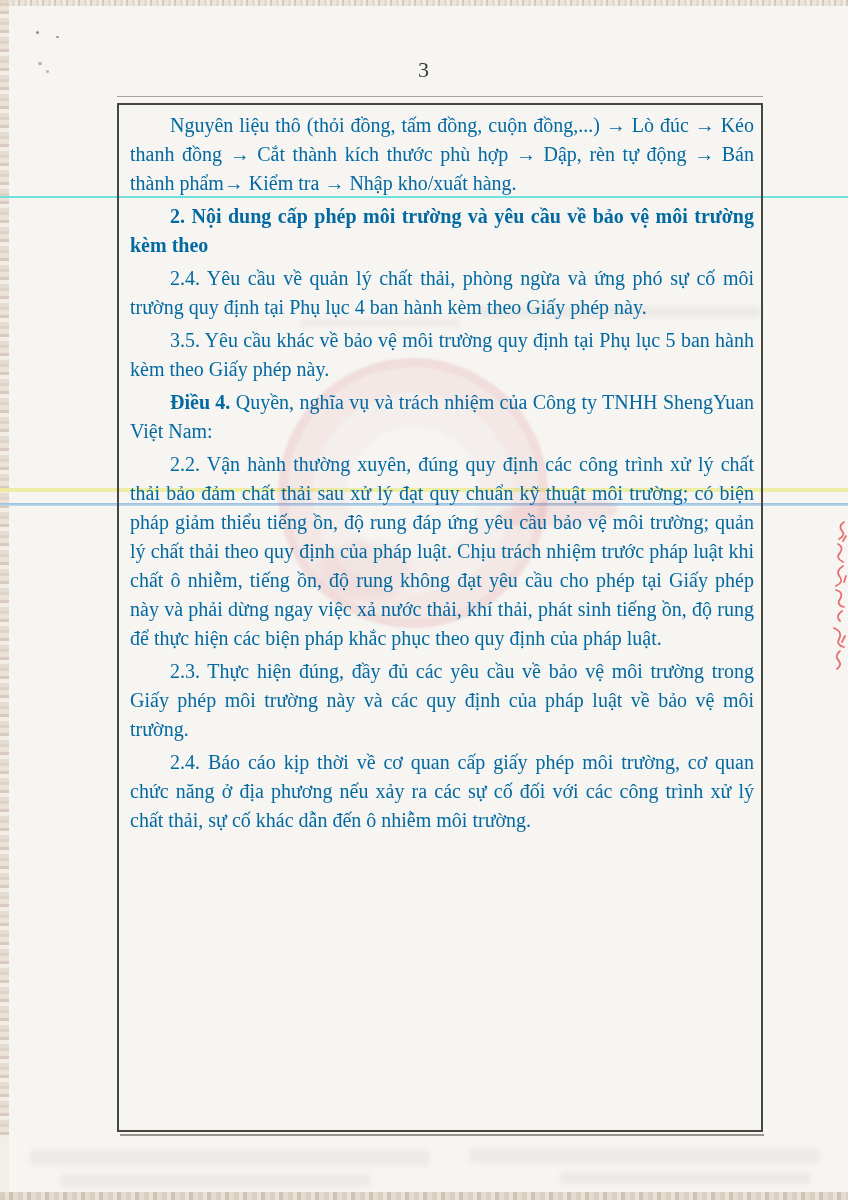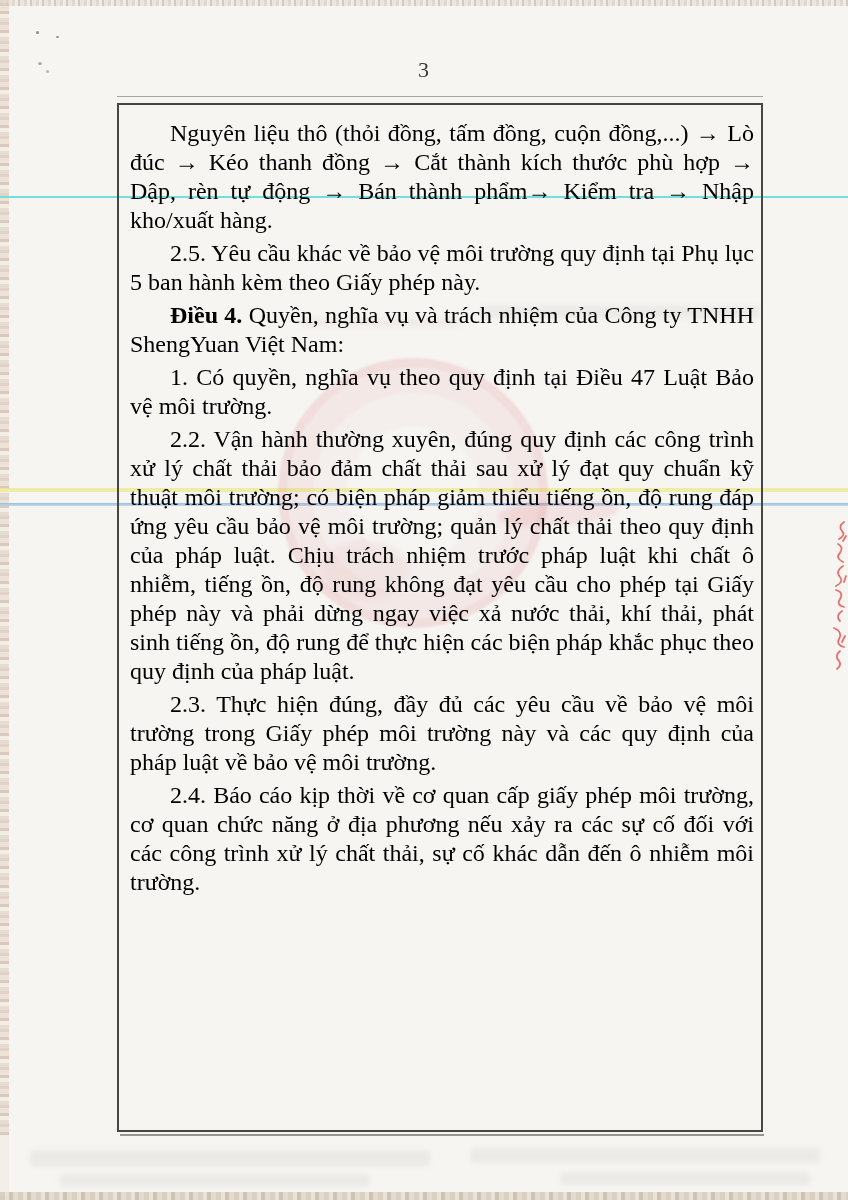--- a/index.html
+++ b/index.html
@@ -52,22 +52,22 @@
   .ink-marks{position:absolute;left:824px;top:516px;width:24px;height:165px;}
   
   .box-hairline{position:absolute;left:117px;top:96px;width:646px;height:1px;background:#a8a39a;}
   .doc-box{
     position:absolute;left:117px;top:103px;width:642px;height:1025px;
     border:2px solid #474741;background:transparent;
   }
   .box-shadowline{position:absolute;left:120px;top:1134px;width:644px;height:2px;background:#9a968e;filter:blur(.6px);}
   .doc-content{
     position:absolute;left:0;top:0;right:0;bottom:0;
-    padding:14px 7px 0 11px;
-    font-size:24px;line-height:29px;color:#000000;
+    padding:6px 7px 0 11px;
+    font-size:20px;line-height:29px;color:#0369a1;
     text-align:justify;
   }
   .doc-content p{margin:0 0 4px 0;text-indent:40px;}
   .doc-content .bold{font-weight:bold;}
   
   .ghost{position:absolute;background:rgba(118,112,96,.08);filter:blur(2.5px);border-radius:3px;}
   .ghost.pink{background:rgba(190,120,120,.07);}
 </style>
 </head>
 <body>
@@ -111,23 +111,24 @@
       <path d="M10 112 q9 4 5 11 q-3 6 5 8"></path>
       <path d="M16 135 q-6 5 -1 10 q3 4 -2 8"></path>
       <path d="M22 60 l-2 6 M22 20 l-3 5 M21 120 l-3 6"></path>
     </g>
   </svg>
 
   <div class="box-hairline"></div>
   <div class="doc-box">
     <div class="doc-content">
         <p><span>Nguyên liệu thô (thỏi đồng, tấm đồng, cuộn đồng,...) → Lò đúc → Kéo thanh đồng → Cắt thành kích thước phù hợp → Dập, rèn tự động → Bán thành phẩm→ Kiểm tra → Nhập kho/xuất hàng.</span></p>
-        <p><span>2.5. Yêu cầu khác về bảo vệ môi trường quy định tại Phụ lục 5 ban hành kèm theo Giấy phép này.</span></p>
+        <p><span class="bold">2. Nội dung cấp phép môi trường và yêu cầu về bảo vệ môi trường kèm theo</span></p>
+        <p><span>2.4. Yêu cầu về quản lý chất thải, phòng ngừa và ứng phó sự cố môi trường quy định tại Phụ lục 4 ban hành kèm theo Giấy phép này.</span></p>
+        <p><span>3.5. Yêu cầu khác về bảo vệ môi trường quy định tại Phụ lục 5 ban hành kèm theo Giấy phép này.</span></p>
         <p><span class="bold">Điều 4.</span><span> Quyền, nghĩa vụ và trách nhiệm của Công ty TNHH ShengYuan Việt Nam:</span></p>
-        <p><span>1. Có quyền, nghĩa vụ theo quy định tại Điều 47 Luật Bảo vệ môi trường.</span></p>
         <p><span>2.2. Vận hành thường xuyên, đúng quy định các công trình xử lý chất thải bảo đảm chất thải sau xử lý đạt quy chuẩn kỹ thuật môi trường; có biện pháp giảm thiểu tiếng ồn, độ rung đáp ứng yêu cầu bảo vệ môi trường; quản lý chất thải theo quy định của pháp luật. Chịu trách nhiệm trước pháp luật khi chất ô nhiễm, tiếng ồn, độ rung không đạt yêu cầu cho phép tại Giấy phép này và phải dừng ngay việc xả nước thải, khí thải, phát sinh tiếng ồn, độ rung để thực hiện các biện pháp khắc phục theo quy định của pháp luật.</span></p>
         <p><span>2.3. Thực hiện đúng, đầy đủ các yêu cầu về bảo vệ môi trường trong Giấy phép môi trường này và các quy định của pháp luật về bảo vệ môi trường.</span></p>
         <p><span>2.4. Báo cáo kịp thời về cơ quan cấp giấy phép môi trường, cơ quan chức năng ở địa phương nếu xảy ra các sự cố đối với các công trình xử lý chất thải, sự cố khác dẫn đến ô nhiễm môi trường.</span></p>
       </div>
   </div>
   <div class="box-shadowline"></div>
 
 </div>
 
 </body></html>

